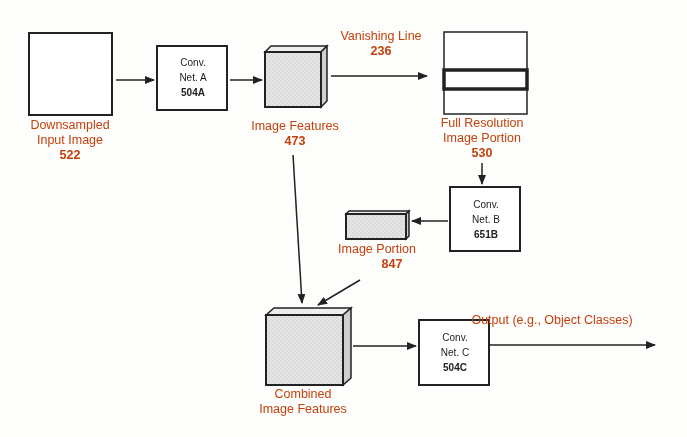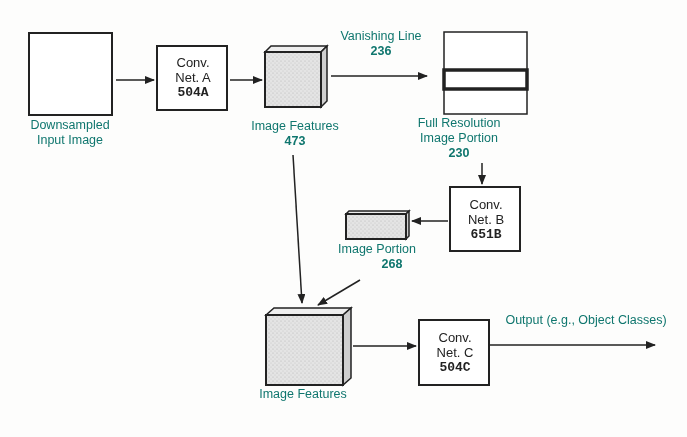--- a/index.html
+++ b/index.html
@@ -3,26 +3,26 @@
   <meta charset="utf-8">
   <style>
     html, body { margin: 0; padding: 0; }
     body {
       width: 687px; height: 437px; overflow: hidden;
       background: #fdfdfc;
       font-family: "Liberation Sans", sans-serif;
       position: relative;
     }
     #canvas { position: absolute; left: 0; top: 0; }
-    .lbl { position: absolute; text-align: center; color: #0f766e; font-size: 12.5px; line-height: 15px; white-space: nowrap; }
+    .lbl { position: absolute; text-align: center; color: #c2410c; font-size: 12.5px; line-height: 15px; white-space: nowrap; }
     .lbl .num { font-weight: bold; display: block; }
     .lbl .t { display: block; }
-    .boxlbl { position: absolute; text-align: center; color: #222; font-size: 13px; line-height: 15px; }
+    .boxlbl { position: absolute; text-align: center; color: #222; font-size: 10px; line-height: 15px; }
     .boxlbl span { display: block; }
-    .boxlbl .num { font-weight: bold; font-family: Liberation Mono, monospace; }
+    .boxlbl .num { font-weight: bold; }
   </style>
 </head>
 <body>
 
 <svg id="canvas" width="687" height="437" viewBox="0 0 687 437">
   <defs>
     <marker id="arr" markerWidth="10" markerHeight="8" refX="9" refY="4" orient="auto" markerUnits="userSpaceOnUse">
       <path d="M0,0 L10,4 L0,8 Z" fill="#222"></path>
     </marker>
     <pattern id="dots" width="4" height="4" patternUnits="userSpaceOnUse">
@@ -78,60 +78,62 @@
   <line x1="353" y1="346" x2="416" y2="346" stroke="#222" stroke-width="1.5" marker-end="url(#arr)"></line>
 
   <rect x="419" y="320" width="70" height="65" fill="#fff" stroke="#222" stroke-width="2"></rect>
 
   <line x1="489" y1="345" x2="655" y2="345" stroke="#222" stroke-width="1.5" marker-end="url(#arr)"></line>
 </svg>
 
 <div class="lbl" style="left:20px; top:118px; width:100px;">
   <span class="t">Downsampled</span>
   <span class="t">Input Image</span>
+  <span class="num">522</span>
 </div>
 
 <div class="boxlbl" style="left:157px; top:55px; width:72px;">
   <span>Conv.</span>
   <span>Net. A</span>
   <span class="num">504A</span>
 </div>
 
 <div class="lbl" style="left:245px; top:119px; width:100px;">
   <span class="t">Image Features</span>
   <span class="num">473</span>
 </div>
 
 <div class="lbl" style="left:336px; top:29px; width:90px;">
   <span class="t">Vanishing Line</span>
   <span class="num">236</span>
 </div>
 
-<div class="lbl" style="left:409px; top:116px; width:100px;">
+<div class="lbl" style="left:432px; top:116px; width:100px;">
   <span class="t">Full Resolution</span>
   <span class="t">Image Portion</span>
-  <span class="num">230</span>
+  <span class="num">530</span>
 </div>
 
 <div class="boxlbl" style="left:450px; top:197px; width:72px;">
   <span>Conv.</span>
   <span>Net. B</span>
   <span class="num">651B</span>
 </div>
 
 <div class="lbl" style="left:327px; top:242px; width:100px;">
   <span class="t">Image Portion</span>
-  <span class="num" style="padding-left:30px;">268</span>
+  <span class="num" style="padding-left:30px;">847</span>
 </div>
 
 <div class="lbl" style="left:253px; top:387px; width:100px;">
+  <span class="t">Combined</span>
   <span class="t">Image Features</span>
 </div>
 
 <div class="boxlbl" style="left:419px; top:330px; width:72px;">
   <span>Conv.</span>
   <span>Net. C</span>
   <span class="num">504C</span>
 </div>
 
-<div class="lbl" style="left:501px; top:313px; width:170px;">
+<div class="lbl" style="left:467px; top:313px; width:170px;">
   <span class="t">Output (e.g., Object Classes)</span>
 </div>
 
 </body></html>

